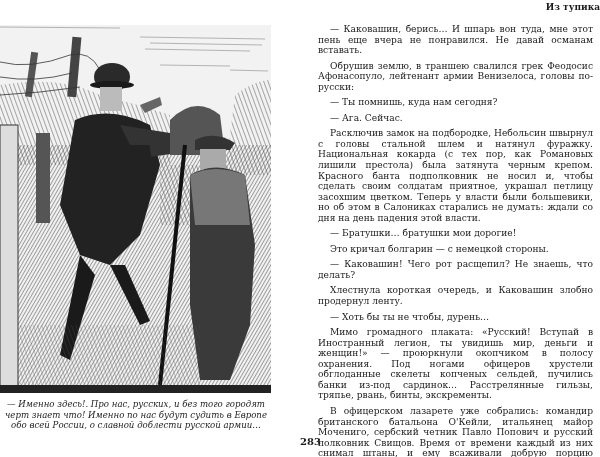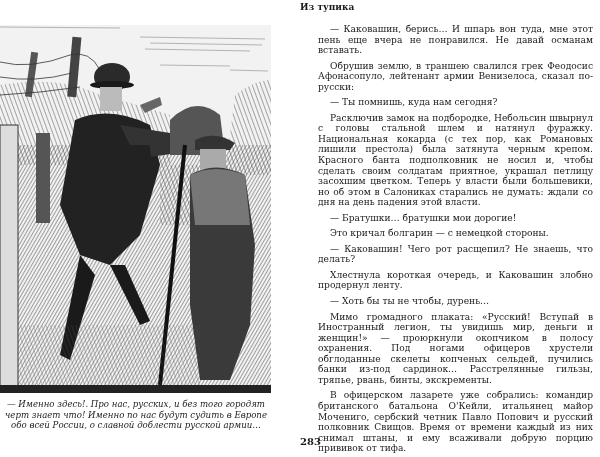--- a/index.html
+++ b/index.html
@@ -1,21 +1,21 @@
 <!DOCTYPE html>
 <html><head>
 <meta charset="utf-8">
 <style>
   html, body { margin:0; padding:0; background:#ffffff; }
   body { width:600px; height:457px; position:relative; overflow:hidden; font-family:"DejaVu Serif", serif; color:#1a1a1a; }
   .page-left { position:absolute; left:0; top:0; width:300px; height:403px; }
   .page-right { position:absolute; left:300px; top:0; width:300px; height:457px; }
   .illustration { position:absolute; left:0; top:25px; width:271px; height:368px; overflow:hidden; background:#e9e9e9; }
   .caption { position:absolute; left:2px; top:399px; width:268px; font-style:italic; font-size:8.6px; line-height:10.6px; text-align:center; color:#222; }
-  .running-head { position:absolute; left:0; top:2px; width:300px; text-align:left; font-weight:bold; font-size:9px; }
+  .running-head { position:absolute; left:0; top:2px; width:300px; text-align:right; font-weight:bold; font-size:9px; }
   .body-text { position:absolute; left:13px; top:19px; width:285px; font-size:9.1px; line-height:10.55px; text-align:justify; }
   .body-text p { margin:5px; text-indent:12px; }
   .folio { position:absolute; left:0; top:436px; width:300px; text-align:left; font-weight:bold; font-size:10px; }
 </style>
 </head>
 <body>
 
 <div class="page-left">
   <div class="illustration">
     <svg width="271" height="368" viewBox="0 0 271 368">
@@ -77,22 +77,23 @@
       <rect x="0" y="360" width="271" height="8" fill="#222"></rect>
     </svg>
   </div>
   <div class="caption">— Именно здесь!. Про нас, русских, и без того городят черт знает что! Именно по нас будут судить в Европе обо всей России, о славной доблести русской армии…</div>
 </div>
 
 <div class="page-right">
   <div class="running-head">Из тупика</div>
   <div class="body-text">
     <p>— Каковашин, берись… И шпарь вон туда, мне этот пень еще вчера не понравился. Не давай османам вставать.</p>
-    <p>Обрушив землю, в траншею свалился грек Феодосис Афонасопуло, лейтенант армии Венизелоса, сказал по-русски:</p>
+    <p>Обрушив землю, в траншею свалился грек Феодосис Афонасопуло, лейтенант армии Венизелоса, головы по-русски:</p>
     <p>— Ты помнишь, куда нам сегодня?</p>
+    <p>— Ага. Сейчас.</p>
     <p>Расключив замок на подбородке, Небольсин швырнул с головы стальной шлем и натянул фуражку. Национальная кокарда (с тех пор, как Романовых лишили престола) была затянута черным крепом. Красного банта подполковник не носил и, чтобы сделать своим солдатам приятное, украшал петлицу засохшим цветком. Теперь у власти были большевики, но об этом в Салониках старались не думать: ждали со дня на день падения этой власти.</p>
     <p>— Братушки… братушки мои дорогие!</p>
     <p>Это кричал болгарин — с немецкой стороны.</p>
     <p>— Каковашин! Чего рот расщепил? Не знаешь, что делать?</p>
     <p>Хлестнула короткая очередь, и Каковашин злобно продернул ленту.</p>
     <p>— Хоть бы ты не чтобы, дурень…</p>
     <p>Мимо громадного плаката: «Русский! Вступай в Иностранный легион, ты увидишь мир, деньги и женщин!» — проюркнули окопчиком в полосу охранения. Под ногами офицеров хрустели обглоданные скелеты копченых сельдей, пучились банки из-под сардинок… Расстрелянные гильзы, тряпье, рвань, бинты, экскременты.</p>
     <p>В офицерском лазарете уже собрались: командир британского батальона О'Кейли, итальянец майор Мочениго, сербский четник Павло Попович и русский полковник Свищов. Время от времени каждый из них снимал штаны, и ему всаживали добрую порцию прививок от тифа.</p>
     <p>Свищов, морщась от боли, подошел к Небольсину:</p>
     <p>— Угораздило же их догадаться прямо в сочельник! А? Впрочем, рад вас видеть. Мы только вчера вернулись на позицию.</p>

